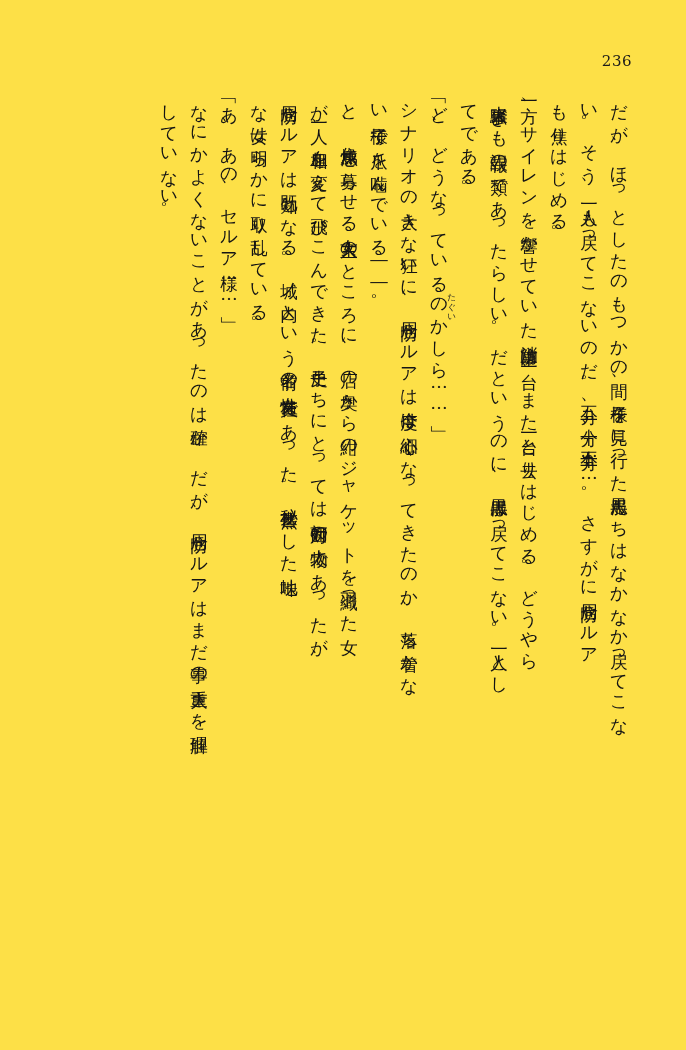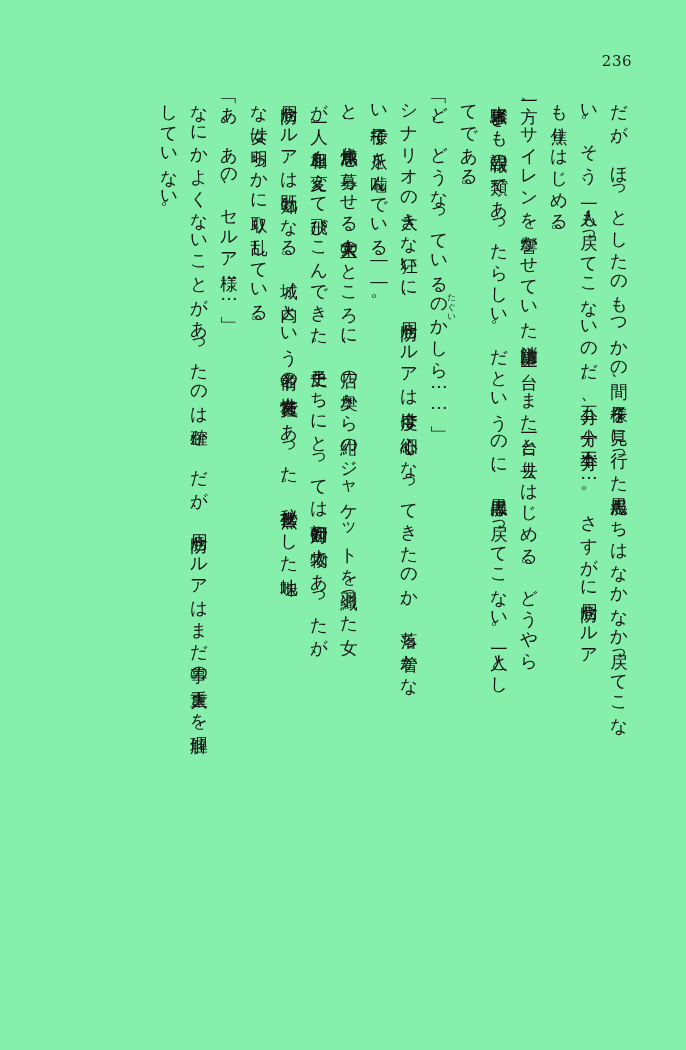--- a/index.html
+++ b/index.html
@@ -12,21 +12,21 @@
     height: 1050px;
     overflow: hidden;
     font-family: "DejaVu Serif", "Liberation Serif", serif;
     color: #1a1a1a;
   }
 
   .page {
     position: relative;
     width: 686px;
     height: 1050px;
-    background: #86efac;
+    background: #fde047;
   }
 
   
   .page-number {
     position: absolute;
     top: 52px;
     right: 54px;
     font-size: 15px;
     letter-spacing: 0.5px;
     color: #1a1a1a;

